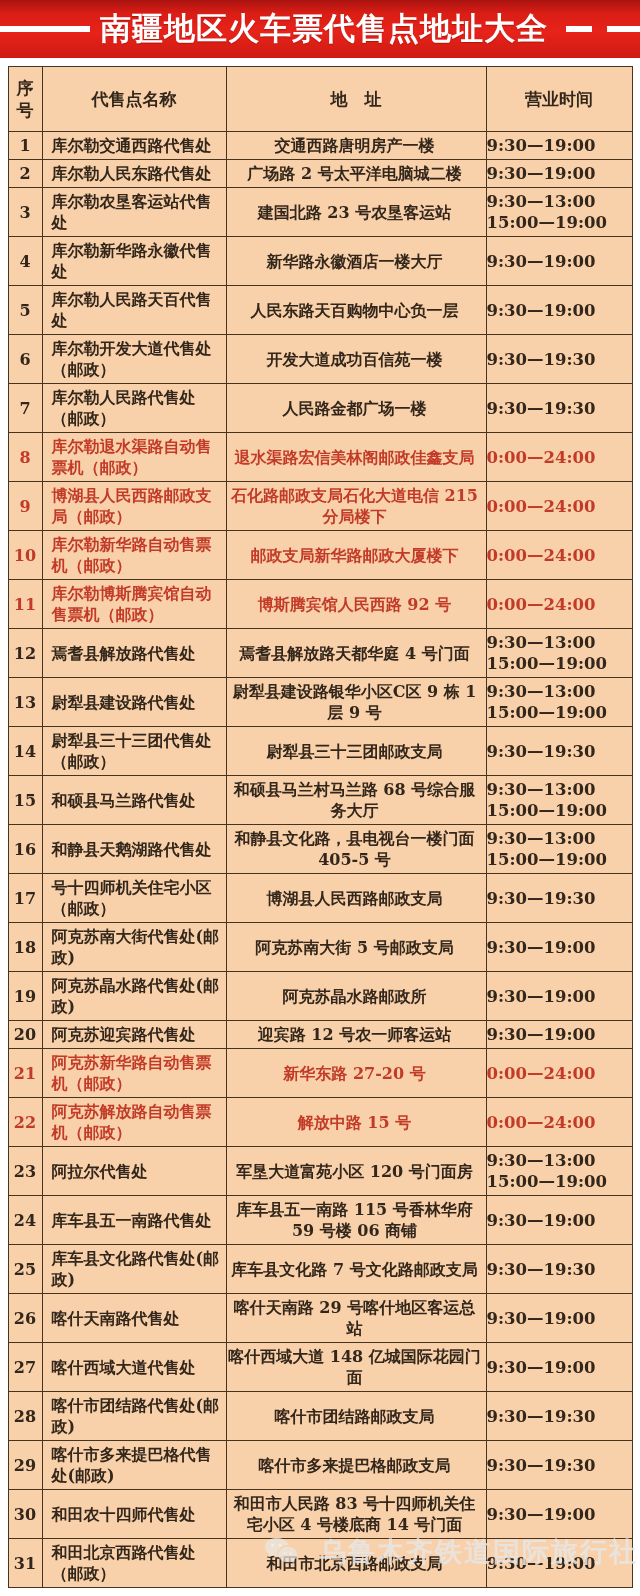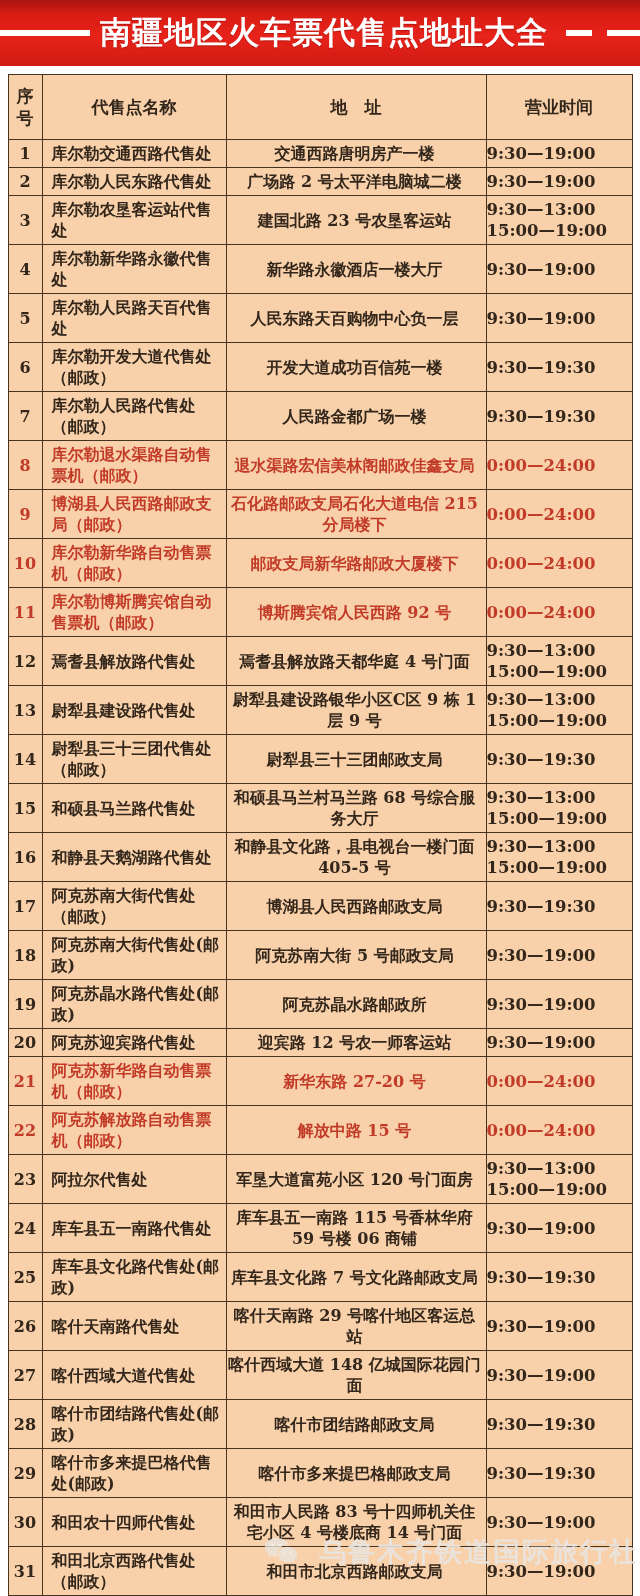--- a/index.html
+++ b/index.html
@@ -9,21 +9,21 @@
     width: 640px;
     height: 1596px;
     margin: 0 auto;
     overflow: hidden;
     background: #ffffff;
     font-family: "DejaVu Serif", "Liberation Serif", serif;
     font-weight: bold;
   }
   
   .banner {
-    height: 66px;
+    height: 58px;
     display: flex;
     align-items: center;
     background: linear-gradient(180deg, #a91310 0%, #d91d15 22%, #e7231a 55%, #cf1a12 100%);
   }
   .hline { height: 6px; background: #ffffff; flex: 0 0 auto; }
   .line-left  { width: 90px; }
   .banner-title {
     color: #ffffff;
     font-size: 31px;
     letter-spacing: 1px;
@@ -238,21 +238,21 @@
           <td class="no">16</td>
           <td class="name">和静县天鹅湖路代售处</td>
           <td class="addr">和静县文化路，县电视台一楼门面 405-5 号</td>
           <td class="time">
             <div>9:30—13:00</div>
             <div>15:00—19:00</div>
           </td>
         </tr>
         <tr>
           <td class="no">17</td>
-          <td class="name">阿克苏南大街代售处（邮政）</td>
+          <td class="name">号十四师机关住宅小区（邮政）</td>
           <td class="addr">博湖县人民西路邮政支局</td>
           <td class="time">
             <div>9:30—19:30</div>
           </td>
         </tr>
         <tr>
           <td class="no">18</td>
           <td class="name">阿克苏南大街代售处(邮政)</td>
           <td class="addr">阿克苏南大街 5 号邮政支局</td>
           <td class="time">

